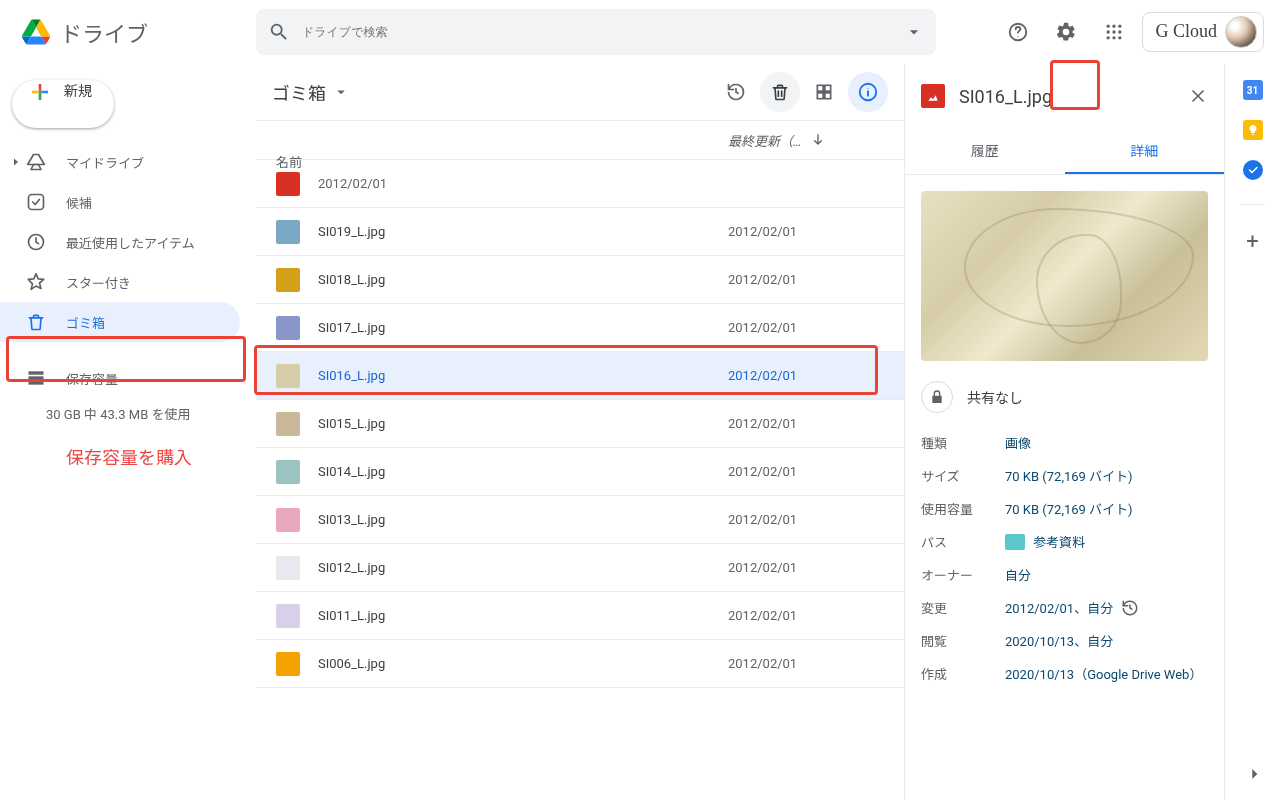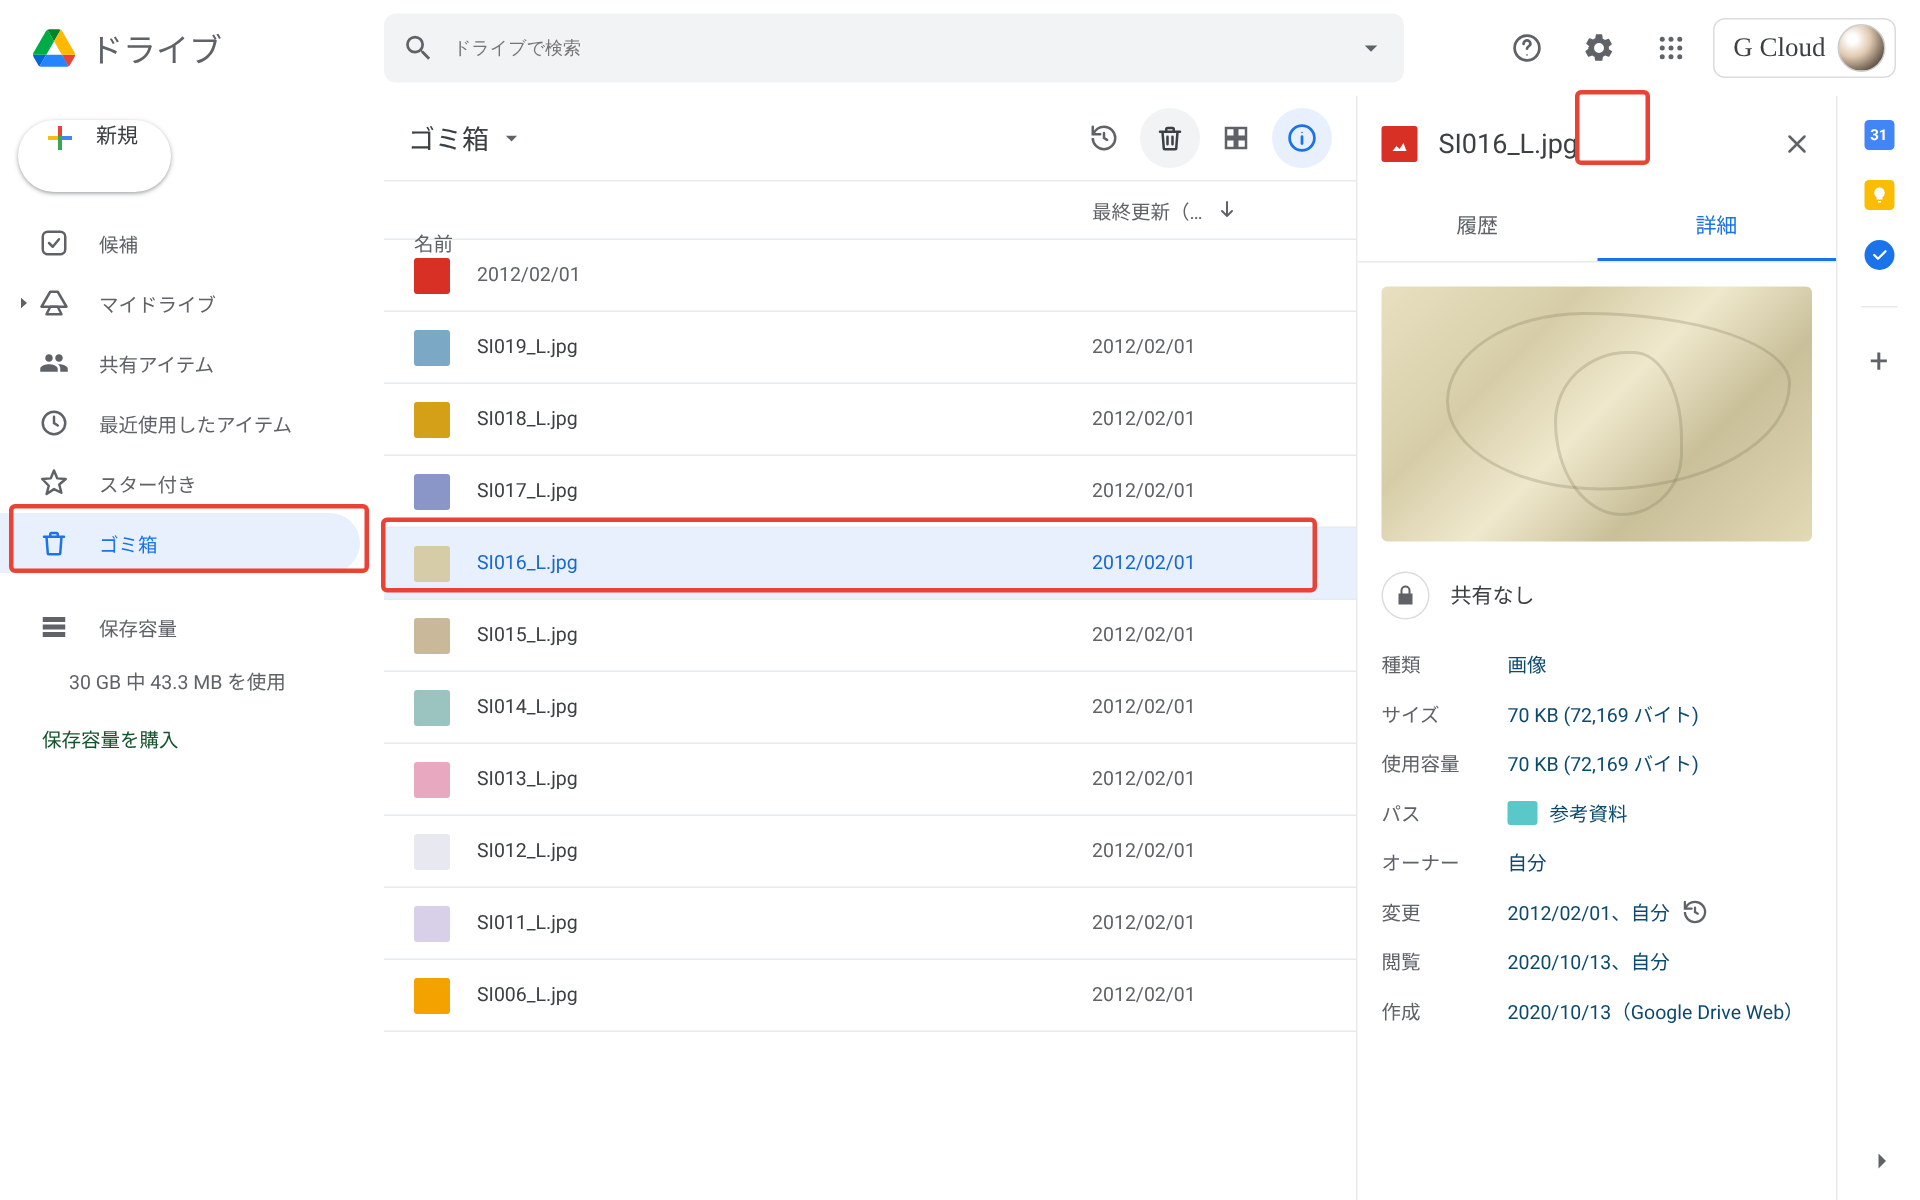--- a/index.html
+++ b/index.html
@@ -28,34 +28,34 @@
   .new-btn .txt{font-size:14px; color:#3c4043;}
   .nav-item { display:flex; align-items:center; height:40px; padding-left:24px; border-radius:0 20px 20px 0; margin-right:16px; cursor:pointer; color:#5f6368; position:relative;}
   .nav-item .caret-holder{width:0;}
   .nav-item.has-caret{padding-left:8px;}
   .nav-item.has-caret .caret-holder{width:16px; display:flex; align-items:center; justify-content:center; color:#5f6368;}
   .nav-item .nv-icon{width:24px; margin-right:18px; display:flex; justify-content:center;}
   .nav-item .nv-label{font-size:13px; color:#5f6368;}
   .nav-item.active{background:#e8f0fe;}
   .nav-item.active .nv-icon, .nav-item.active .nv-label{color:#1a73e8;}
   .storage-text{font-size:13px; color:#5f6368; margin:6px 0 20px 46px;}
-  .buy-link{font-size:13px; color:#14532d; margin-left:28px; cursor:pointer;}
+  .buy-link{font-size:18px; color:#ef4444; margin-left:66px; cursor:pointer;}
   .nav-item.storage{margin-top:16px;}
 
   .main { flex:1; display:flex; border-left:0; min-width:0;}
   .file-area{ flex:1; min-width:0; display:flex; flex-direction:column;}
   .toolbar{display:flex; align-items:center; height:56px; padding:0 16px;}
   .crumb{display:flex; align-items:center; gap:6px; cursor:pointer;}
   .crumb-title{font-size:18px; color:#3c4043;}
   .toolbar-right{margin-left:auto; display:flex; align-items:center; gap:4px;}
   .grid-btn, .restore-btn{width:40px;height:40px;border-radius:50%;display:flex;align-items:center;justify-content:center;color:#5f6368;cursor:pointer;}
 
   .columns{display:flex; align-items:center; height:40px; padding:0 16px 0 20px; border-top:1px solid #e8eaed; border-bottom:1px solid #e8eaed; font-size:13px; color:#5f6368;}
   .col-name{flex:1;margin-top:42px;}
-  .col-date{width:160px; display:flex; align-items:center; gap:8px;}
+  .col-date{width:160px; display:flex; align-items:center; gap:8px;font-style:italic;}
 
   .file-list{overflow:auto;}
   .row{display:flex;align-items:center;height:48px;padding:0 16px 0 20px; border-bottom:1px solid #e8eaed; cursor:pointer;}
   .row.selected{background:#e8f0fe;}
   .row.selected .fname, .row.selected .fdate{color:#1967d2;}
   .thumb{width:24px;height:24px;border-radius:2px;margin-right:18px;flex-shrink:0;}
   .fname{flex:1;font-size:13px;color:#3c4043;}
   .fdate{width:160px;font-size:13px;color:#5f6368;}
 
   .details-pane{width:320px;border-left:1px solid #e8eaed;display:flex;flex-direction:column;}
@@ -159,50 +159,42 @@
     <div class="new-btn">
       <svg class="plus-icon" viewBox="0 0 36 36">
           <path fill="#34A853" d="M16 16v14h4V16z"></path>
           <path fill="#4285F4" d="M30 16H20v4h10z"></path>
           <path fill="#FBBC05" d="M6 16v4h10v-4z"></path>
           <path fill="#EA4335" d="M16 6v10h4V6z"></path>
         </svg>
       <span class="txt">新規</span>
     </div>
 
-    <div class="nav-item">
-      <span class="nv-icon">
-          <svg width="20" height="20" viewBox="0 0 24 24" fill="none" stroke="#5f6368" stroke-width="2">
-            <rect x="3" y="3" width="18" height="18" rx="4"></rect>
-            <path d="M8 12l3 3 5-6" stroke-linecap="round" stroke-linejoin="round"></path>
-          </svg>
-        </span>
-      <span class="nv-label">候補</span>
-    </div>
     <div class="nav-item has-caret">
       <span class="caret-holder">
           <svg width="12" height="12" viewBox="0 0 24 24" fill="#5f6368">
             <path d="M8 5l8 7-8 7z"></path>
           </svg>
         </span>
       <span class="nv-icon">
           <svg width="20" height="20" viewBox="0 0 24 24" fill="none" stroke="#5f6368" stroke-width="2" stroke-linejoin="round">
             <path d="M9 3h6l7 12H2z"></path>
             <path d="M6 21l3-6h6l3 6z"></path>
           </svg>
         </span>
       <span class="nv-label">マイドライブ</span>
     </div>
     <div class="nav-item">
       <span class="nv-icon">
-          <svg width="20" height="20" viewBox="0 0 24 24" fill="#5f6368">
-            <path d="M16 11c1.66 0 3-1.34 3-3s-1.34-3-3-3-3 1.34-3 3 1.34 3 3 3zm-8 0c1.66 0 3-1.34 3-3S9.66 5 8 5 5 6.34 5 8s1.34 3 3 3zm0 2c-2.33 0-7 1.17-7 3.5V19h14v-2.5C15 14.17 10.33 13 8 13zm8 0c-.29 0-.62.02-.97.05 1.16.84 1.97 1.97 1.97 3.45V19h6v-2.5c0-2.33-4.67-3.5-7-3.5z"></path>
-          </svg>
-        </span>
-      <span class="nv-label">共有アイテム</span>
+          <svg width="20" height="20" viewBox="0 0 24 24" fill="none" stroke="#5f6368" stroke-width="2">
+            <rect x="3" y="3" width="18" height="18" rx="4"></rect>
+            <path d="M8 12l3 3 5-6" stroke-linecap="round" stroke-linejoin="round"></path>
+          </svg>
+        </span>
+      <span class="nv-label">候補</span>
     </div>
     <div class="nav-item">
       <span class="nv-icon">
           <svg width="20" height="20" viewBox="0 0 24 24" fill="none" stroke="#5f6368" stroke-width="2">
             <circle cx="12" cy="12" r="9"></circle>
             <path d="M12 7v5l3 2" stroke-linecap="round"></path>
           </svg>
         </span>
       <span class="nv-label">最近使用したアイテム</span>
     </div>

